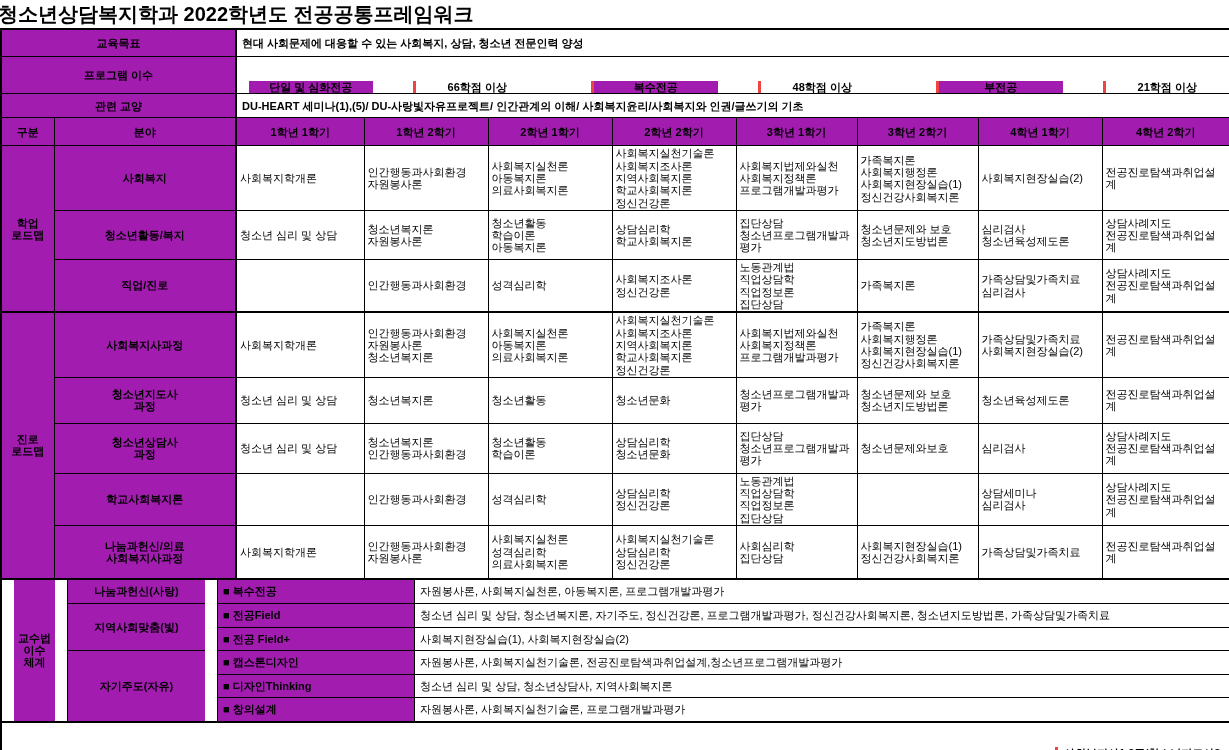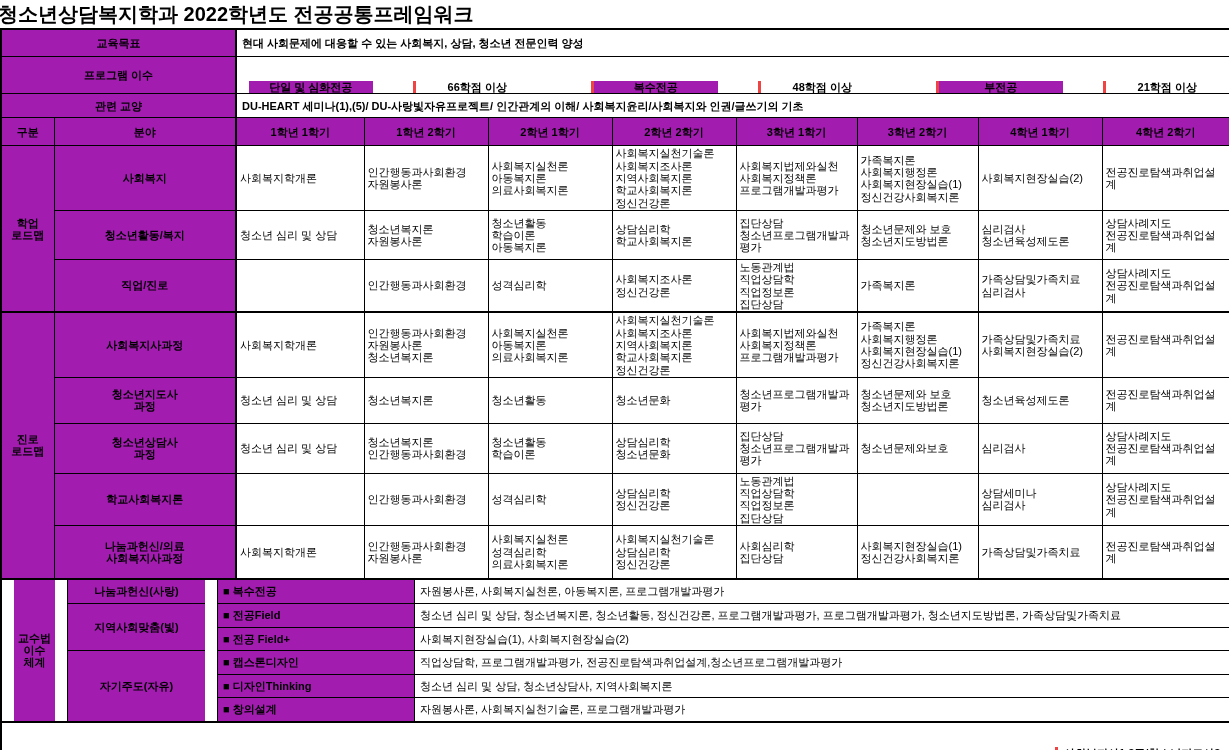--- a/index.html
+++ b/index.html
@@ -246,28 +246,28 @@
         <div class="mc g b ct nl nt" style="grid-column:1;grid-row:1/7">교수법
 이수
 체계</div>
 
         <div class="mc g b ct nt" style="grid-column:2;grid-row:1">나눔과헌신(사랑)</div>
         <div class="mc g b nt" style="grid-column:3;grid-row:1">■ 복수전공</div>
         <div class="mc nt" style="grid-column:4;grid-row:1">자원봉사론, 사회복지실천론, 아동복지론, 프로그램개발과평가</div>
 
         <div class="mc g b ct" style="grid-column:2;grid-row:2/4">지역사회맞춤(빛)</div>
         <div class="mc g b" style="grid-column:3;grid-row:2">■ 전공Field</div>
-        <div class="mc" style="grid-column:4;grid-row:2">청소년 심리 및 상담, 청소년복지론, 청소년활동, 정신건강론, 프로그램개발과평가, 프로그램개발과평가, 청소년지도방법론, 가족상담및가족치료</div>
+        <div class="mc" style="grid-column:4;grid-row:2">청소년 심리 및 상담, 청소년복지론, 자기주도, 정신건강론, 프로그램개발과평가, 정신건강사회복지론, 청소년지도방법론, 가족상담및가족치료</div>
 
         <div class="mc g b" style="grid-column:3;grid-row:3">■ 전공 Field+</div>
         <div class="mc" style="grid-column:4;grid-row:3">사회복지현장실습(1), 사회복지현장실습(2)</div>
 
         <div class="mc g b ct" style="grid-column:2;grid-row:4/7">자기주도(자유)</div>
         <div class="mc g b" style="grid-column:3;grid-row:4">■ 캡스톤디자인</div>
-        <div class="mc" style="grid-column:4;grid-row:4">직업상담학, 프로그램개발과평가, 전공진로탐색과취업설계,청소년프로그램개발과평가</div>
+        <div class="mc" style="grid-column:4;grid-row:4">자원봉사론, 사회복지실천기술론, 전공진로탐색과취업설계,청소년프로그램개발과평가</div>
 
         <div class="mc g b" style="grid-column:3;grid-row:5">■ 디자인Thinking</div>
         <div class="mc" style="grid-column:4;grid-row:5">청소년 심리 및 상담, 청소년상담사, 지역사회복지론</div>
 
         <div class="mc g b" style="grid-column:3;grid-row:6">■ 창의설계</div>
         <div class="mc" style="grid-column:4;grid-row:6">자원봉사론, 사회복지실천기술론, 프로그램개발과평가</div>
       </div>
     </td>
   </tr>
 

